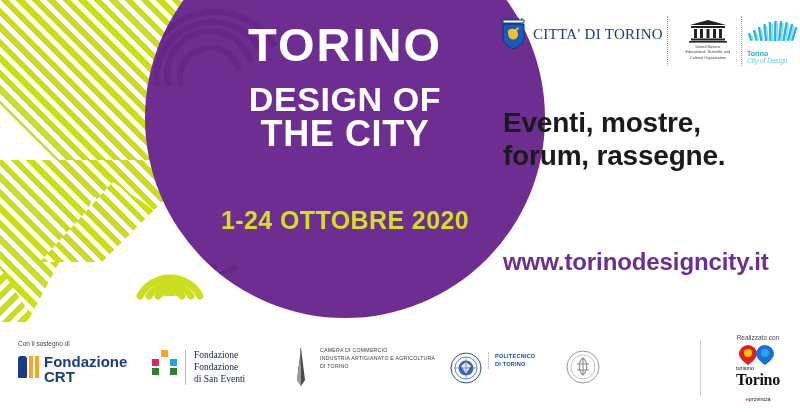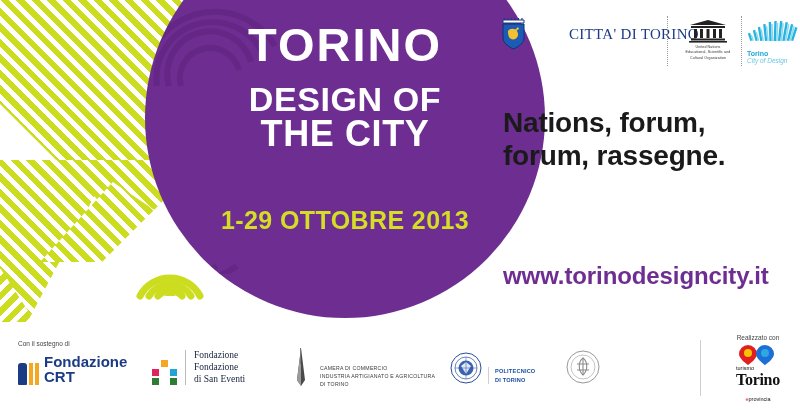--- a/index.html
+++ b/index.html
@@ -54,42 +54,42 @@
   .hero-date{position:absolute;left:0;right:0;top:288px;text-align:center;
      color:#D3DE25;font-weight:700;font-size:25px;letter-spacing:.4px;
      font-family:"Liberation Sans Narrow","Liberation Sans",sans-serif;}
 
   
   .toplogos{position:absolute;left:495px;top:14px;width:300px;height:58px;}
 
   .citta{position:absolute;left:5px;top:4px;display:flex;align-items:center;gap:6px;}
   .crest{width:27px;height:33px;position:relative;}
   .citta-txt{color:#1B3C84;font-family:"Liberation Serif",serif;font-weight:400;
-             font-size:15px;letter-spacing:.3px;white-space:nowrap;margin-left:36px;}
+             font-size:15px;letter-spacing:.3px;white-space:nowrap;}
 
   .vdiv{position:absolute;top:2px;width:0;border-left:1px dotted #9a9a9a;height:50px;}
   .unesco{position:absolute;left:182px;top:5px;width:62px;text-align:center;}
   .unesco-cap{font-size:3.6px;line-height:1.5;color:#333;margin-top:2px;
               font-family:"Liberation Sans",sans-serif;letter-spacing:.1px;}
   .tcd{position:absolute;left:252px;top:3px;width:52px;}
   .tcd-n1{font-size:7px;font-weight:700;color:#1FA5D6;margin-top:1px;
           font-family:"Liberation Sans",sans-serif;}
   .tcd-n2{font-size:6.5px;color:#6ec6e8;font-style:italic;
           font-family:"Liberation Sans",sans-serif;}
 
   .tagline{position:absolute;left:503px;top:106px;width:290px;
       font-family:"Liberation Sans Narrow","Liberation Sans",sans-serif;
       font-weight:700;font-size:28px;line-height:1.18;color:#1a1a1a;letter-spacing:-.2px;}
-  .url{position:absolute;left:503px;top:262px;color:#6E2D91;font-weight:700;font-size:24px;
+  .url{position:absolute;left:503px;top:248px;color:#6E2D91;font-weight:700;font-size:24px;
       font-family:"Liberation Sans Narrow","Liberation Sans",sans-serif;letter-spacing:-.1px;}
 
   
   .footer{position:absolute;left:0;top:322px;width:800px;height:90px;background:#fff;}
   .f-lab{font-size:6.5px;color:#444;font-family:"Liberation Sans",sans-serif;}
-  .spn{position:absolute;display:flex;align-items:flex-end;}
+  .spn{position:absolute;display:flex;align-items:flex-start;}
 
   .crt-mark{display:flex;align-items:flex-end;gap:2px;height:24px;}
   .crt-b1{width:9px;height:22px;background:#1B3C84;border-radius:3px 3px 1px 1px;}
   .crt-b2{width:4px;height:22px;background:#F5A623;}
   .crt-b3{width:4px;height:22px;background:#F5A623;}
   .crt-txt{color:#1B3C84;font-weight:700;font-size:15px;line-height:1.02;
            font-family:"Liberation Sans",sans-serif;margin-left:5px;}
 
   .sp-dots{display:grid;grid-template-columns:repeat(3,7px);grid-template-rows:repeat(3,7px);gap:2px;}
   .sp-txt{font-family:"Liberation Serif",serif;font-size:9.5px;line-height:1.24;color:#14213d;
@@ -153,21 +153,21 @@
       </g>
     </svg>
   </div>
 
   <div class="hero">
     <div class="hero-txt">
       <span class="hero-l1">TORINO</span>
       <span class="hero-l2">DESIGN OF</span>
       <span class="hero-l3">THE CITY</span>
     </div>
-    <div class="hero-date">1-29 OTTOBRE 2013</div>
+    <div class="hero-date">1-24 OTTOBRE 2020</div>
   </div>
 
   <div class="toplogos">
 
     <div class="citta">
       <div class="crest">
         <svg width="27" height="33" viewBox="0 0 27 33">
           <path d="M3 2h21v3H3z" fill="#fff" stroke="#1B3C84" stroke-width="1"></path>
           <path d="M4.5 2V0M8 2V0M11.5 2V0M15 2V0M18.5 2V0M22 2V0" stroke="#1B3C84" stroke-width="1.2"></path>
           <path d="M3 6h21v14c0 7-10.5 11-10.5 11S3 27 3 20z" fill="#1B5BB5" stroke="#12306E" stroke-width="1"></path>
@@ -230,21 +230,21 @@
             <rect x="44.4" y="9" width="1.6" height="15" transform="rotate(14 45 16)"></rect>
           </g>
         </g>
       </svg>
       <div class="tcd-n1">Torino</div>
       <div class="tcd-n2">City of Design</div>
     </div>
   </div>
 
   <div class="tagline">
-    <div>Nations, forum,</div>
+    <div>Eventi, mostre,</div>
     <div>forum, rassegne.</div>
   </div>
 
   <div class="url">www.torinodesigncity.it</div>
 
   <div class="footer">
 
     <div class="f-lab" style="position:absolute;left:18px;top:18px">Con il sostegno di</div>
 
     <div class="spn" style="left:18px;top:32px">

